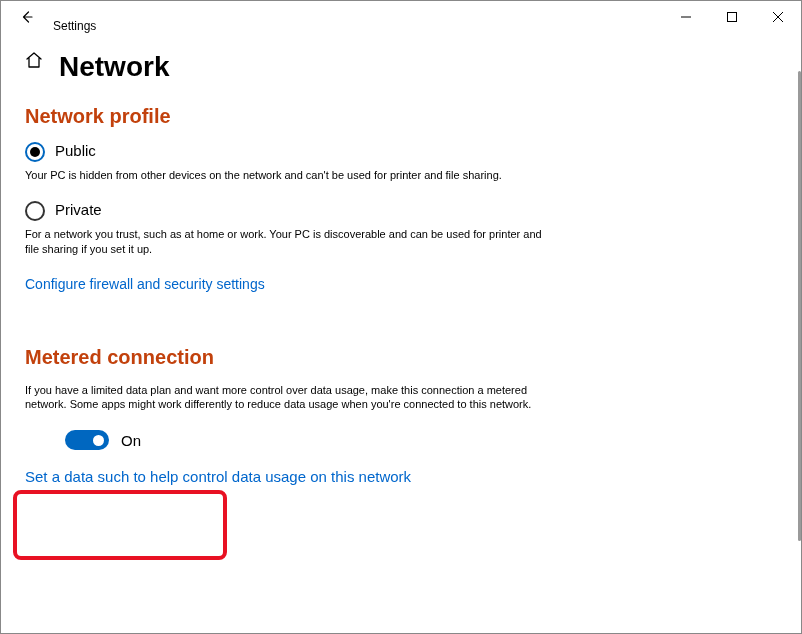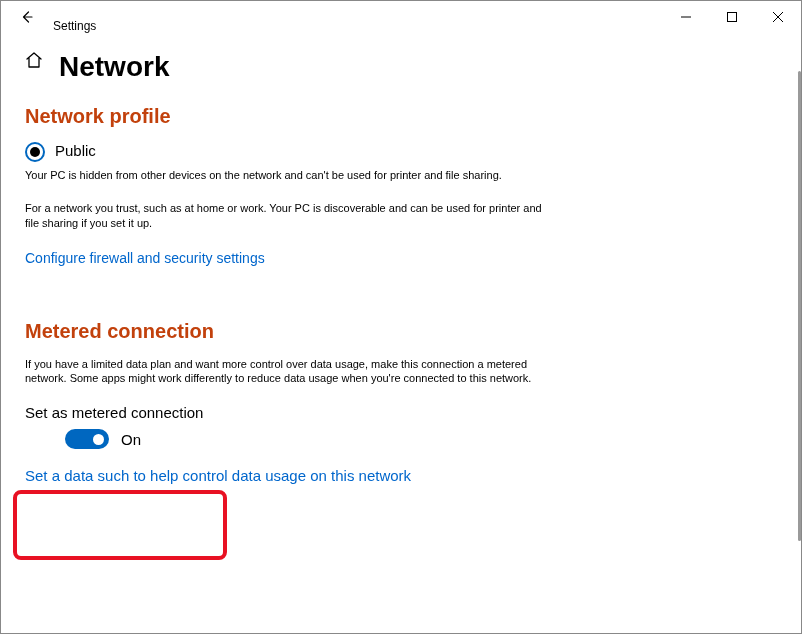--- a/index.html
+++ b/index.html
@@ -220,30 +220,33 @@
   <h2 class="section-heading">Network profile</h2>
 
   <div class="radio-row">
     <span class="radio-outer selected">
         <span class="radio-inner"></span>
       </span>
     <span class="radio-label">Public</span>
   </div>
   <p class="desc">Your PC is hidden from other devices on the network and can't be used for printer and file sharing.</p>
 
+  <div class="radio-row">
+    <span class="radio-outer"></span>
+    <span class="radio-label">Private</span>
+  </div>
   <p class="desc">For a network you trust, such as at home or work. Your PC is discoverable and can be used for printer and file sharing if you set it up.</p>
 
   <a class="link">Configure firewall and security settings</a>
 
   <h2 class="section-heading section-gap">Metered connection</h2>
 
   <p class="desc">If you have a limited data plan and want more control over data usage, make this connection a metered network. Some apps might work differently to reduce data usage when you're connected to this network.</p>
 
   <div class="toggle-section">
-    <div class="toggle-label">Set as metered connection</div>
     <div class="toggle-row">
       <div class="toggle-track">
         <div class="toggle-thumb"></div>
       </div>
       <span class="toggle-state">On</span>
     </div>
   </div>
 
   <a class="link-bottom">Set a data such to help control data usage on this network</a>
 </div>

